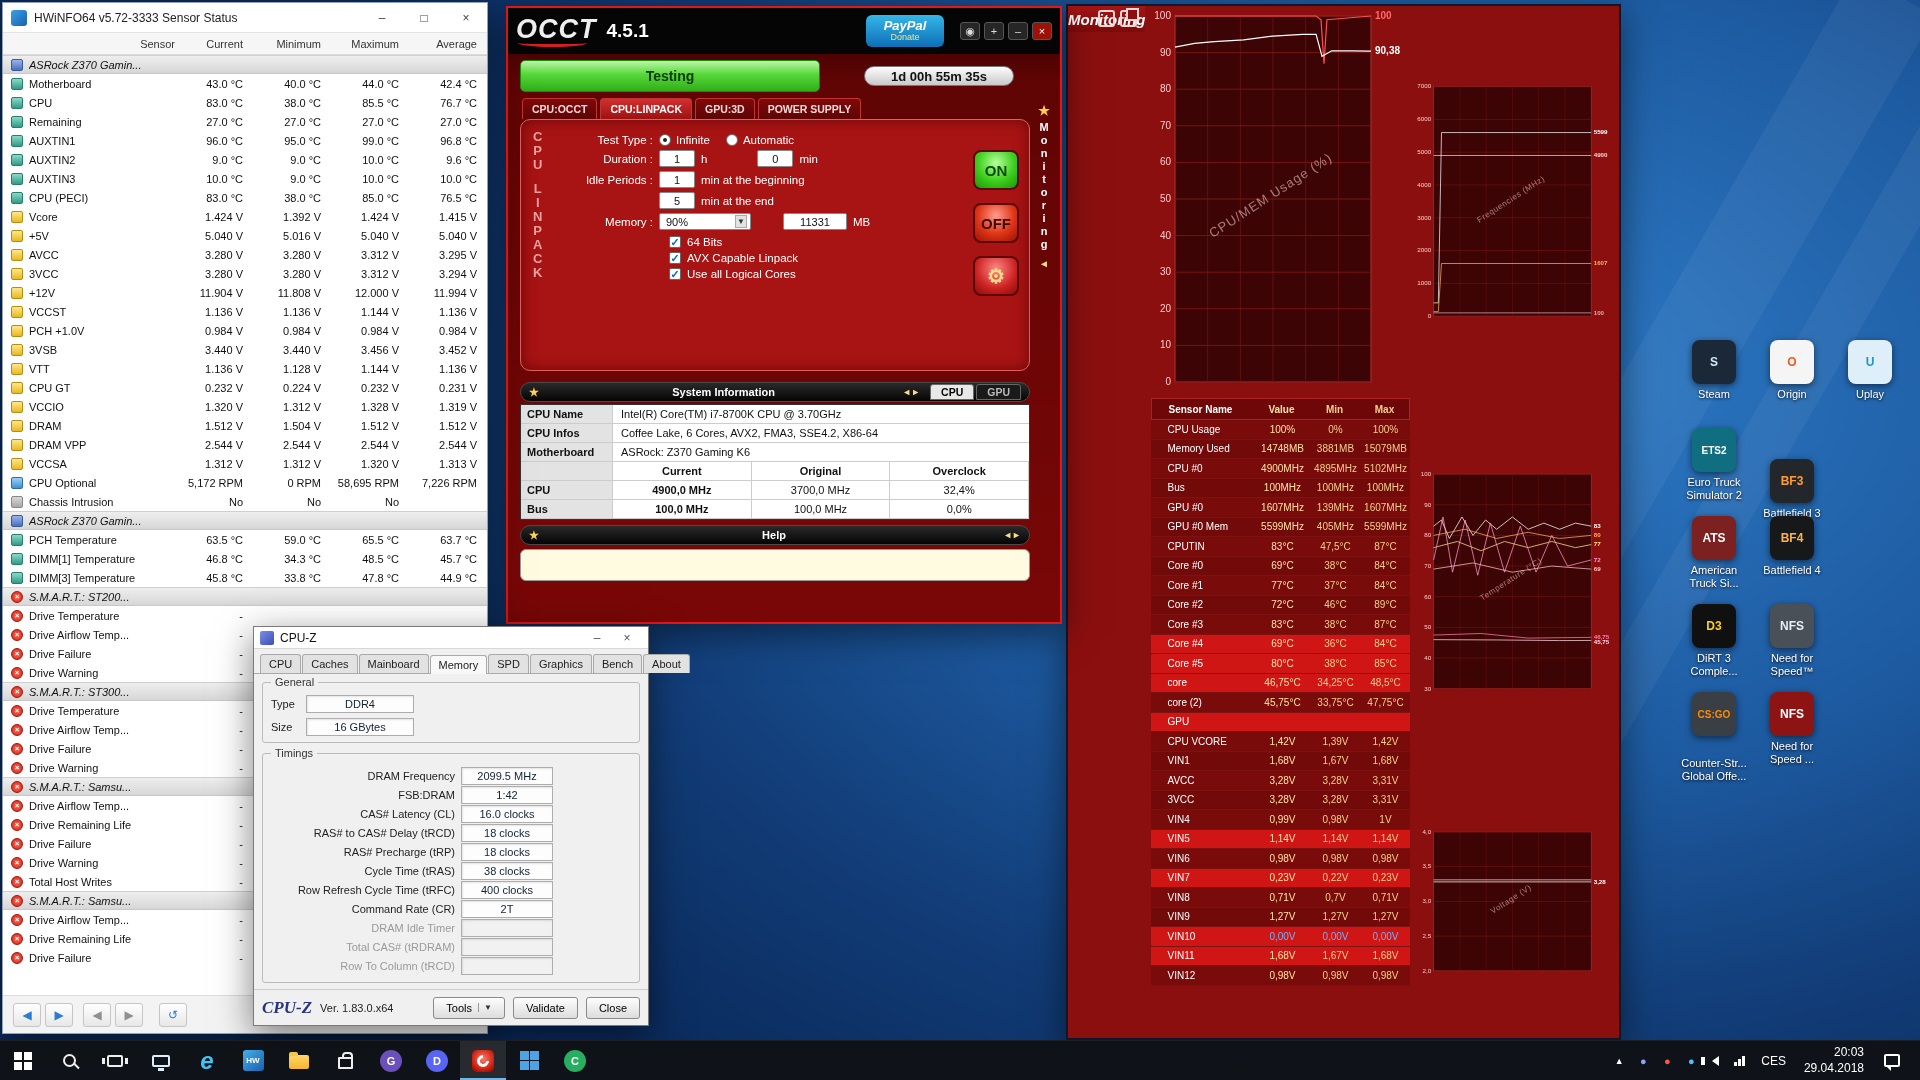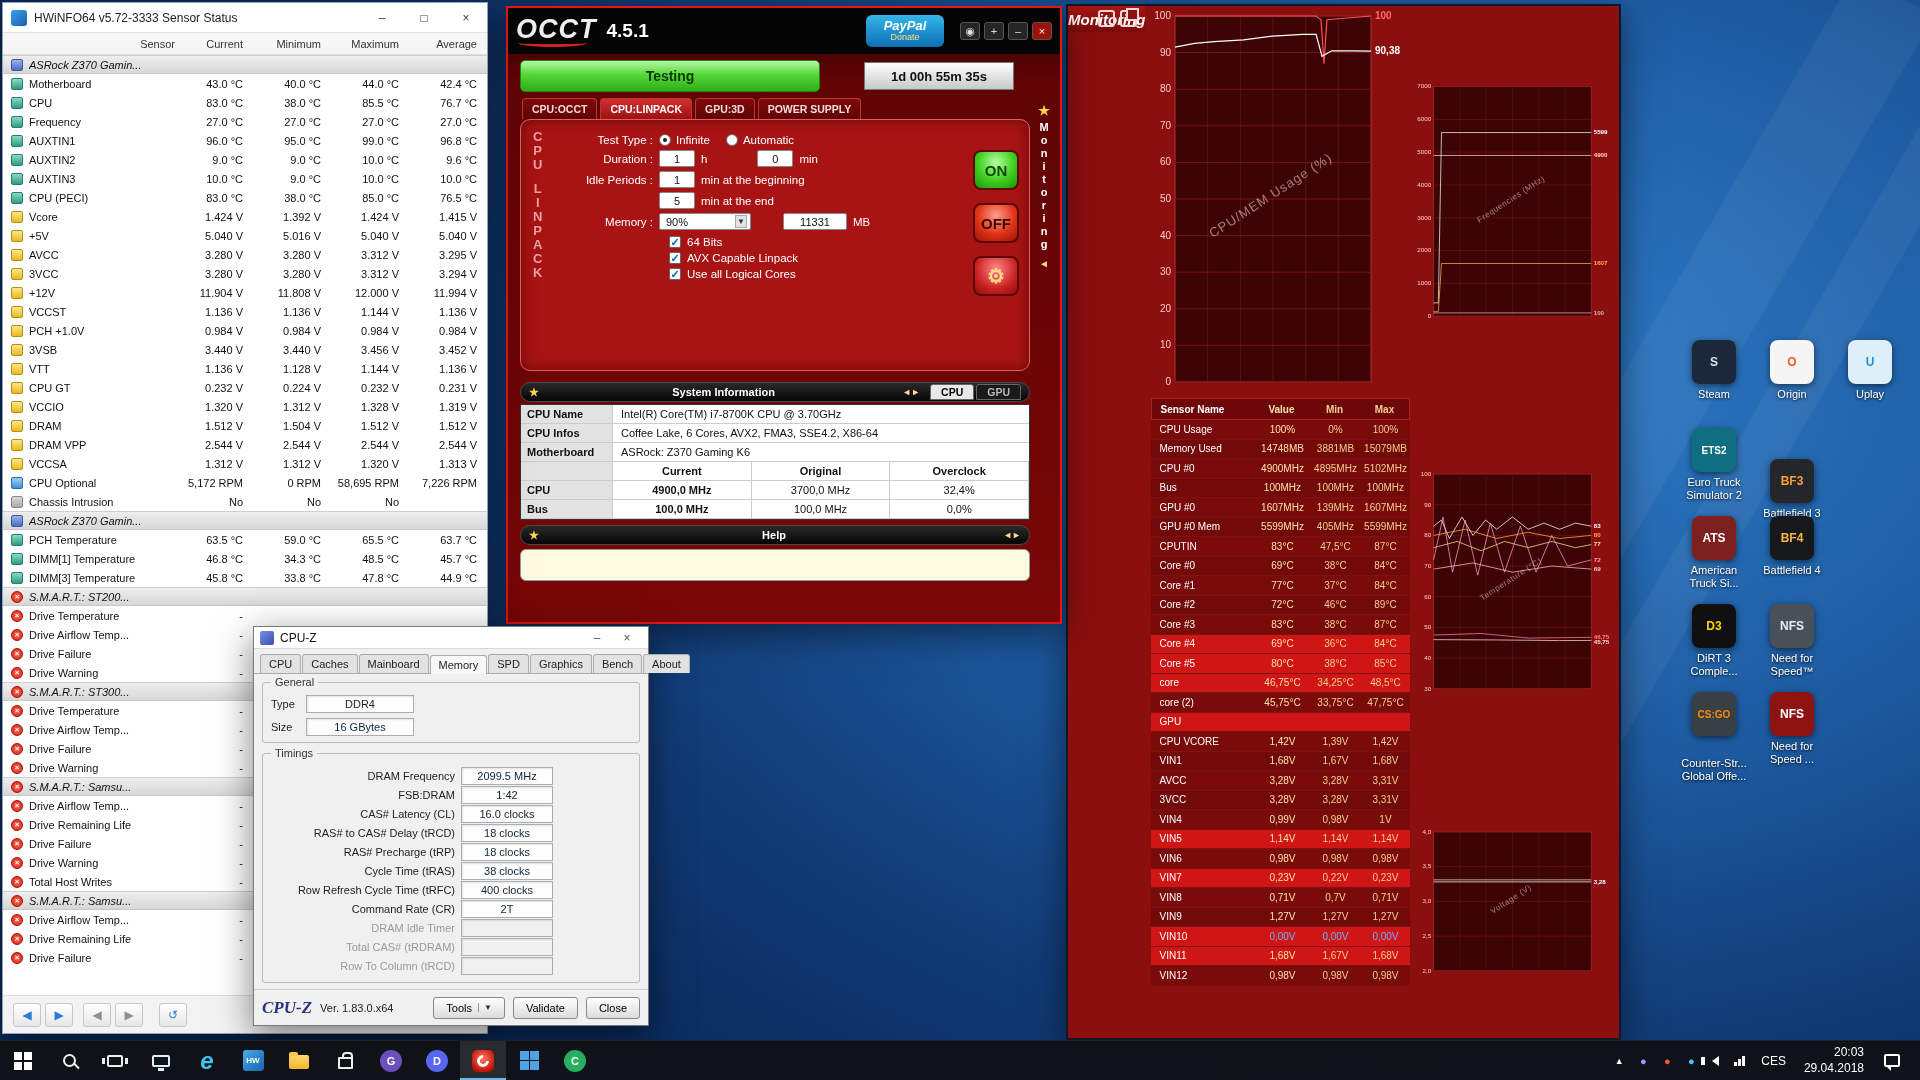--- a/index.html
+++ b/index.html
@@ -39,21 +39,21 @@
 .occt-logo::after{content:"";position:absolute;left:2px;right:10px;bottom:1px;height:5px;border-bottom:3px solid #d42020;border-radius:50%}
 .occt-ver{font-size:19px;font-weight:bold;color:#fff;margin-left:10px}
 .paypal{margin-left:auto;width:78px;height:32px;border-radius:6px;background:linear-gradient(#35b6e8,#0d6fb8);display:flex;flex-direction:column;align-items:center;justify-content:center;color:#fff;line-height:1.05}
 .paypal .l1{font-size:13px;font-weight:bold;font-style:italic}
 .paypal .l2{font-size:9px;color:#ffe27a}
 .occt-caps{display:flex;gap:4px;margin-left:16px}
 .ocap{width:20px;height:18px;background:#262626;border:1px solid #555;color:#ddd;font-size:11px;display:flex;align-items:center;justify-content:center;border-radius:3px}
 .ocap.close{background:#9c1208;color:#fff}
 .occt-statusrow{height:44px;display:flex;align-items:center;padding:5px 12px;flex:none}
 .testing{width:300px;height:32px;border-radius:5px;background:linear-gradient(#b9f7a8,#57d839 45%,#2fae18);border:1px solid #1d8c0a;display:flex;align-items:center;justify-content:center;font-weight:bold;font-size:14px;color:#0a3a02}
-.timer{margin-left:auto;margin-right:34px;width:150px;height:28px;background:linear-gradient(#fdfdfd,#c9c9c9);border:1px solid #777;border-radius:0;display:flex;align-items:center;justify-content:center;font-weight:bold;font-size:13px;color:#111}
+.timer{margin-left:auto;margin-right:34px;width:150px;height:20px;background:linear-gradient(#fdfdfd,#c9c9c9);border:1px solid #777;border-radius:12px;display:flex;align-items:center;justify-content:center;font-weight:bold;font-size:13px;color:#111}
 .occt-tabs{display:flex;gap:3px;padding:0 14px;flex:none;height:21px}
 .otab{padding:2px 9px;font-size:10.5px;font-weight:bold;color:#ffd9d9;background:linear-gradient(#7e0a0a,#5e0505);border:1px solid #c23333;border-bottom:none;border-radius:4px 4px 0 0;display:flex;align-items:center;white-space:nowrap}
 .otab.active{background:linear-gradient(#d23030,#9c1212);color:#fff}
 .occt-main{flex:none;position:relative;margin:0 30px 6px 12px;height:252px;background:#a81414;border:1px solid #e06060;border-radius:10px;box-shadow:inset 0 0 14px #6e0808;padding:10px 64px 8px 40px}
 .occt-lside{position:absolute;left:12px;top:10px;display:flex;flex-direction:column;align-items:center;color:#e8a0a0;font-weight:bold;font-size:13px;line-height:14px}
 .lgap{height:10px}
 .frow{display:flex;align-items:center;margin:4px 0;gap:6px;font-size:11.5px;color:#fff}
 .flabel{width:92px;text-align:right;flex:none}
 .finput{height:17px;background:#fff;border:1px solid #888;border-radius:2px;font-size:11px;color:#111;display:flex;align-items:center;justify-content:center}
 .w36{width:36px}.w64{width:64px}
@@ -134,21 +134,21 @@
 .mon-right{flex:1;display:flex;flex-direction:column;min-height:0}
 .graph{position:relative}
 .g1{height:388px;flex:none}.g2{height:392px;flex:none}.g3{height:368px;flex:none}.g4{flex:1;min-height:0}
 .graph svg{display:block;width:100%;height:100%}
 .mon-table{flex:1;min-height:0;padding:4px 5px 2px 6px;display:flex;flex-direction:column;overflow:hidden}
 .mt-head{display:flex;flex:none;height:22px;align-items:center;background:#6e0808;border:1px solid #aa2222;color:#ffe2a8;font-weight:bold;font-size:10px}
 .mt-rows{flex:1;overflow:hidden}
 .mt-row{display:flex;height:19.5px;align-items:center;font-size:10px;border-bottom:1px solid #7e1212;background:#7a0b0b}
 .mt-row:nth-child(even){background:#730a0a}
 .mt-row.hl{background:#d01515}
-.mtc-n{flex:1;padding-left:8px;color:#fff;white-space:nowrap;overflow:hidden}
+.mtc-n{flex:1;padding-left:16px;color:#fff;white-space:nowrap;overflow:hidden}
 .mtc-v{width:56px;text-align:center;color:#ffe2a8;white-space:nowrap}
 .mtc-m{width:50px;text-align:center;color:#f3cf8f;white-space:nowrap}
 .mtc-x{width:50px;text-align:center;color:#f3cf8f;white-space:nowrap}
 .mt-row.blue .mtc-v,.mt-row.blue .mtc-m,.mt-row.blue .mtc-x{color:#6db3ff}
 
 
 .dicons{position:absolute;left:1676px;top:340px;width:240px;height:520px;z-index:1}
 .dicon{position:absolute;width:76px;display:flex;flex-direction:column;align-items:center}
 .dimg{width:44px;height:44px;border-radius:8px;display:flex;align-items:center;justify-content:center;font-weight:bold;box-shadow:0 2px 7px rgba(0,0,0,0.55);font-size:12px}
 .dlabel{margin-top:4px;font-size:11px;color:#fff;text-align:center;text-shadow:0 1px 3px #000;white-space:pre-line;line-height:1.15}
@@ -618,21 +618,21 @@
       <div class="hw-row">
         <span class="hw-ic ic-temp"></span>
         <span class="hw-name">CPU</span>
         <span class="hw-val">83.0 °C</span>
         <span class="hw-val">38.0 °C</span>
         <span class="hw-val">85.5 °C</span>
         <span class="hw-val">76.7 °C</span>
       </div>
       <div class="hw-row">
         <span class="hw-ic ic-temp"></span>
-        <span class="hw-name">Frequency</span>
+        <span class="hw-name">Remaining</span>
         <span class="hw-val">27.0 °C</span>
         <span class="hw-val">27.0 °C</span>
         <span class="hw-val">27.0 °C</span>
         <span class="hw-val">27.0 °C</span>
       </div>
       <div class="hw-row">
         <span class="hw-ic ic-temp"></span>
         <span class="hw-name">AUXTIN1</span>
         <span class="hw-val">96.0 °C</span>
         <span class="hw-val">95.0 °C</span>

